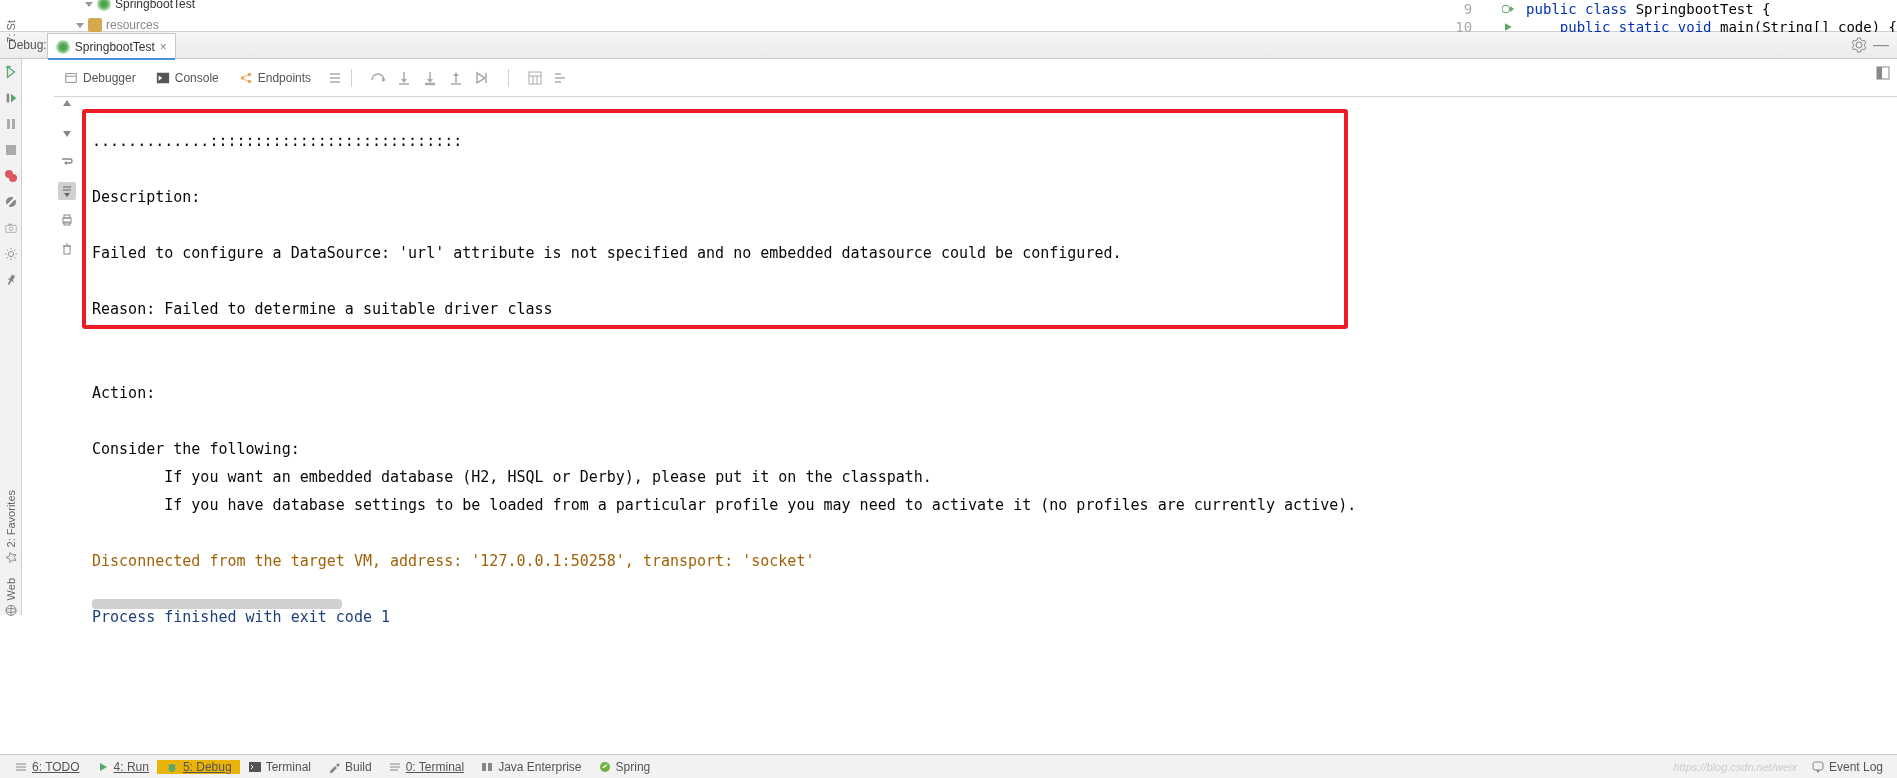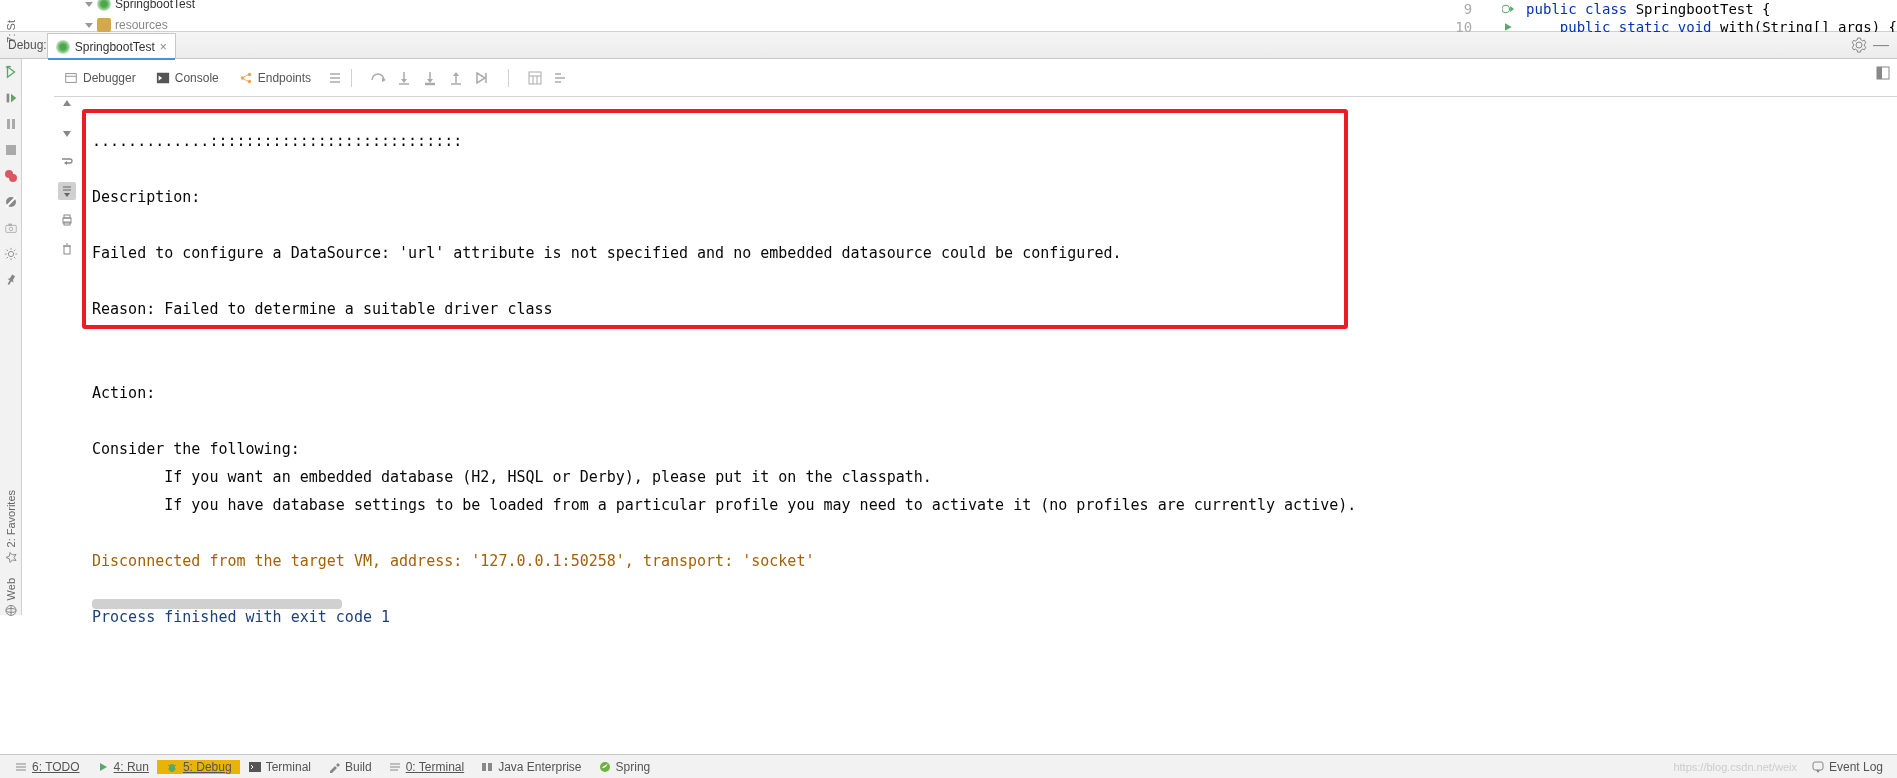--- a/index.html
+++ b/index.html
@@ -8,21 +8,21 @@
   font-size: 12px;
   background: #fff;
   color: #333;
   width: 1897px;
   height: 778px;
   overflow: hidden;
   position: relative;
 }
 .top-area { height: 32px; background: #fff; border-bottom: 1px solid #d0d0d0; position: relative; }
 .top-tree-item { position: absolute; left: 85px; top: -3px; display: flex; align-items: center; gap: 4px; }
-.top-tree-item2 { position: absolute; left: 85px; top: 18px; display: flex; align-items: center; gap: 4px; color: #888; }
+.top-tree-item2 { position: absolute; left: 76px; top: 18px; display: flex; align-items: center; gap: 4px; color: #888; }
 .tree-arrow { width: 0; height: 0; border-left: 4px solid transparent; border-right: 4px solid transparent; border-top: 5px solid #999; }
 .app-icon { width: 14px; height: 14px; border-radius: 50%; background: radial-gradient(circle, #4da84d 30%, #c4e4c4 70%); }
 .folder-icon-small { width: 14px; height: 14px; background: #d4a84d; border-radius: 2px; }
 .code-area { position: absolute; right: 0; top: 0; font-family: 'Consolas','Monaco',monospace; font-size: 14px; }
 .code-line { display: flex; height: 18px; align-items: center; }
 .line-num { width: 440px; text-align: right; color: #aaa; padding-right: 30px; }
 .gutter-icon { width: 12px; height: 12px; margin-right: 12px; }
 .code-text { white-space: pre; }
 .kw { color: #0033b3; }
 .cls { color: #000; }
@@ -88,21 +88,21 @@
 
 .bottom-bar {
   position: absolute; bottom: 0; left: 0; right: 0; height: 24px;
   background: #f2f2f2; border-top: 1px solid #c8c8c8;
   display: flex; align-items: center; padding: 0 6px;
 }
 .bb-item { display: flex; align-items: center; gap: 4px; padding: 0 8px; cursor: pointer; color: #555; }
 .bb-item.active { background: #eab308; }
 .bb-icon { width: 14px; height: 14px; }
 .bb-right { margin-left: auto; display: flex; align-items: center; gap: 6px; }
-.watermark { color: #ccc; font-size: 11px; }
+.watermark { color: #ccc; font-size: 11px; font-style: italic; }
 .close-x { color: #888; font-size: 12px; }
 
 svg { display: block; }
 </style>
 </head>
 <body>
 
 <div class="top-area">
   <div class="top-tree-item">
     <span class="tree-arrow"></span>
@@ -121,21 +121,21 @@
           <circle cx="5" cy="8" r="5" fill="none" stroke="#59a869" stroke-width="1.5"></circle>
           <polygon points="11,4 16,8 11,12" fill="#59a869"></polygon>
         </svg>
       <span class="code-text"><span class="kw">public class </span><span class="cls">SpringbootTest {</span></span>
     </div>
     <div class="code-line">
       <span class="line-num">10</span>
       <svg class="gutter-icon" viewBox="0 0 16 16">
           <polygon points="4,3 13,8 4,13" fill="#59a869"></polygon>
         </svg>
-      <span class="code-text">    <span class="kw">public static void </span><span class="cls">with(String[] args) {</span></span>
+      <span class="code-text">    <span class="kw">public static void </span><span class="cls">main(String[] code) {</span></span>
     </div>
   </div>
 </div>
 
 <div class="debug-header">
   <span class="debug-label">Debug:</span>
   <div class="config-tab">
     <span class="app-icon"></span>
     <span>SpringbootTest</span>
     <span class="close-x">×</span>

